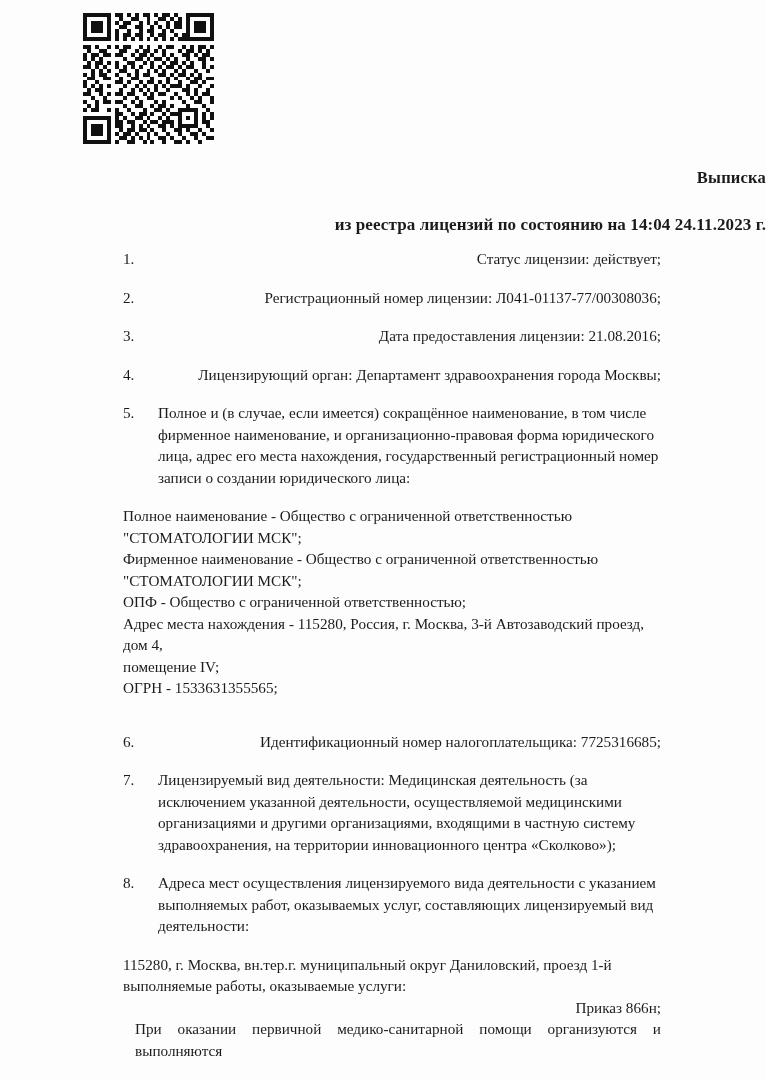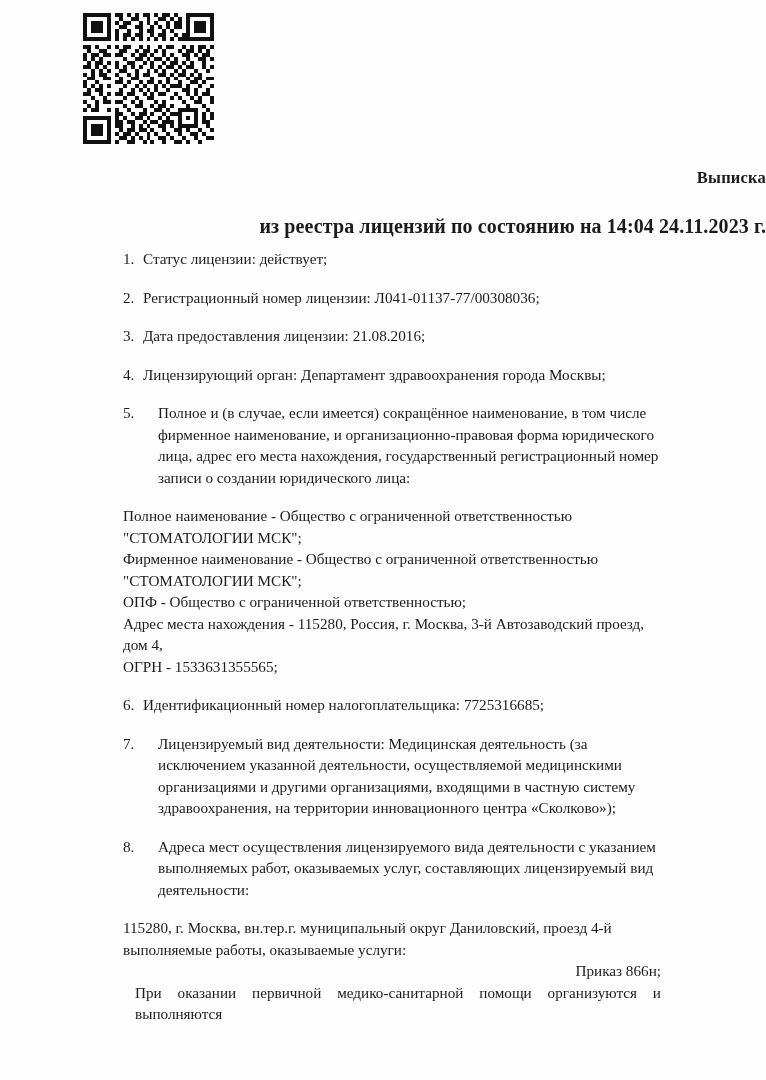--- a/index.html
+++ b/index.html
@@ -42,21 +42,21 @@
     width: 766px;
     text-align: right;
   }
   .doc-title {
     font-size: 16.5px;
     font-weight: bold;
     letter-spacing: 0.2px;
     margin: 0;
   }
   .doc-subtitle {
-    font-size: 20px;
+    font-size: 17px;
     font-weight: bold;
     letter-spacing: 0.1px;
     margin: 0;
     padding-top: 27px;
     font-family: Liberation Serif, serif;
   }
 
   
   .body-area {
     position: absolute;
@@ -70,27 +70,27 @@
   .num-item {
     position: relative;
     padding-left: 20px;
     margin-bottom: 17px;
   }
   .num-item .num {
     position: absolute;
     left: 0;
     top: 0;
   }
-  .num-item .txt { display: block; }
+  .num-item .txt { display: block; text-align: right; }
 
   .num-item.multiline .txt { text-align: left; margin-left: 15px; }
 
   
   .plain-block {
-    margin-bottom: 17px;
+    margin-bottom: 32px;
   }
   .plain-block .ln {
     display: block;
     white-space: pre-wrap;
   }
 
   .indent-1 { padding-left: 12px; text-align: right; }
   .spread {
     display: block;
     text-align: justify;
@@ -462,40 +462,41 @@
       <span class="txt">Полное и (в случае, если имеется) сокращённое наименование, в том числе фирменное наименование, и организационно-правовая форма юридического лица, адрес его места нахождения, государственный регистрационный номер записи о создании юридического лица:</span>
     </div>
 
     <div class="plain-block">
       <span class="ln">Полное наименование - Общество с ограниченной ответственностью</span>
       <span class="ln">"СТОМАТОЛОГИИ МСК";</span>
       <span class="ln">Фирменное наименование - Общество с ограниченной ответственностью</span>
       <span class="ln">"СТОМАТОЛОГИИ МСК";</span>
       <span class="ln">ОПФ - Общество с ограниченной ответственностью;</span>
       <span class="ln">Адрес места нахождения - 115280, Россия, г. Москва, 3-й Автозаводский проезд, дом 4,</span>
+      <span class="ln">помещение IV;</span>
       <span class="ln">ОГРН - 1533631355565;</span>
     </div>
 
     <div class="num-item">
       <span class="num">6.</span>
       <span class="txt">Идентификационный номер налогоплательщика: 7725316685;</span>
     </div>
 
     <div class="num-item multiline">
       <span class="num">7.</span>
       <span class="txt">Лицензируемый вид деятельности: Медицинская деятельность (за исключением указанной деятельности, осуществляемой медицинскими организациями и другими организациями, входящими в частную систему здравоохранения, на территории инновационного центра «Сколково»);</span>
     </div>
 
     <div class="num-item multiline">
       <span class="num">8.</span>
       <span class="txt">Адреса мест осуществления лицензируемого вида деятельности с указанием выполняемых работ, оказываемых услуг, составляющих лицензируемый вид деятельности:</span>
     </div>
 
     <div class="plain-block tight">
-      <span class="ln">115280, г. Москва, вн.тер.г. муниципальный округ Даниловский, проезд 4-й</span>
+      <span class="ln">115280, г. Москва, вн.тер.г. муниципальный округ Даниловский, проезд 1-й</span>
       <span class="ln">выполняемые работы, оказываемые услуги:</span>
       <span class="ln indent-1">Приказ 866н;</span>
       <span class="ln indent-1 spread">При оказании первичной медико-санитарной помощи организуются и выполняются</span>
 
     </div>
 
   </div>
 </div>
 
 </body></html>

